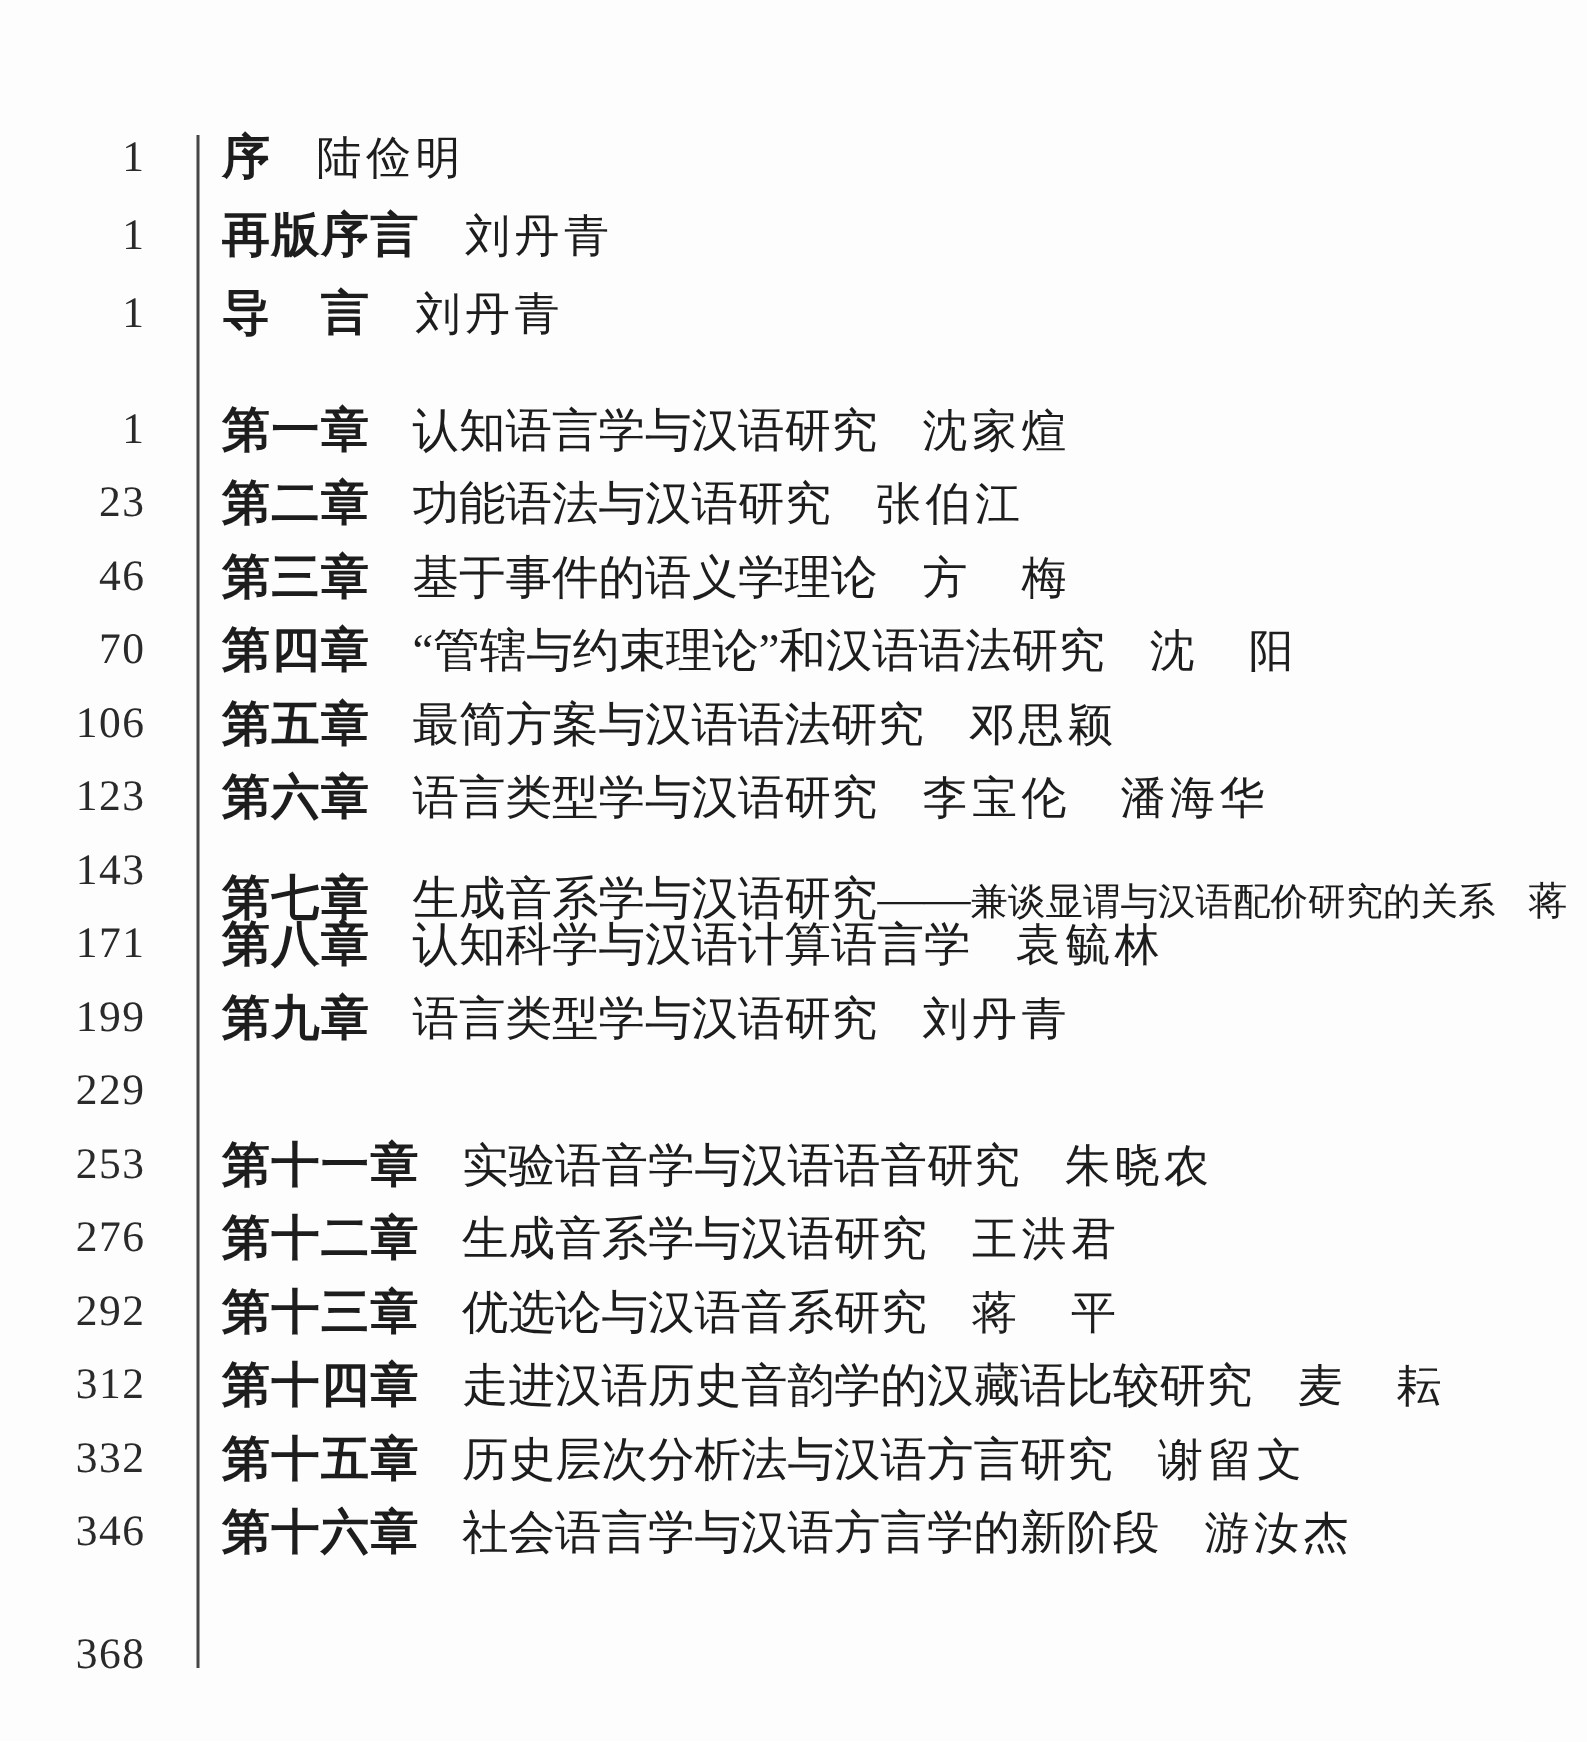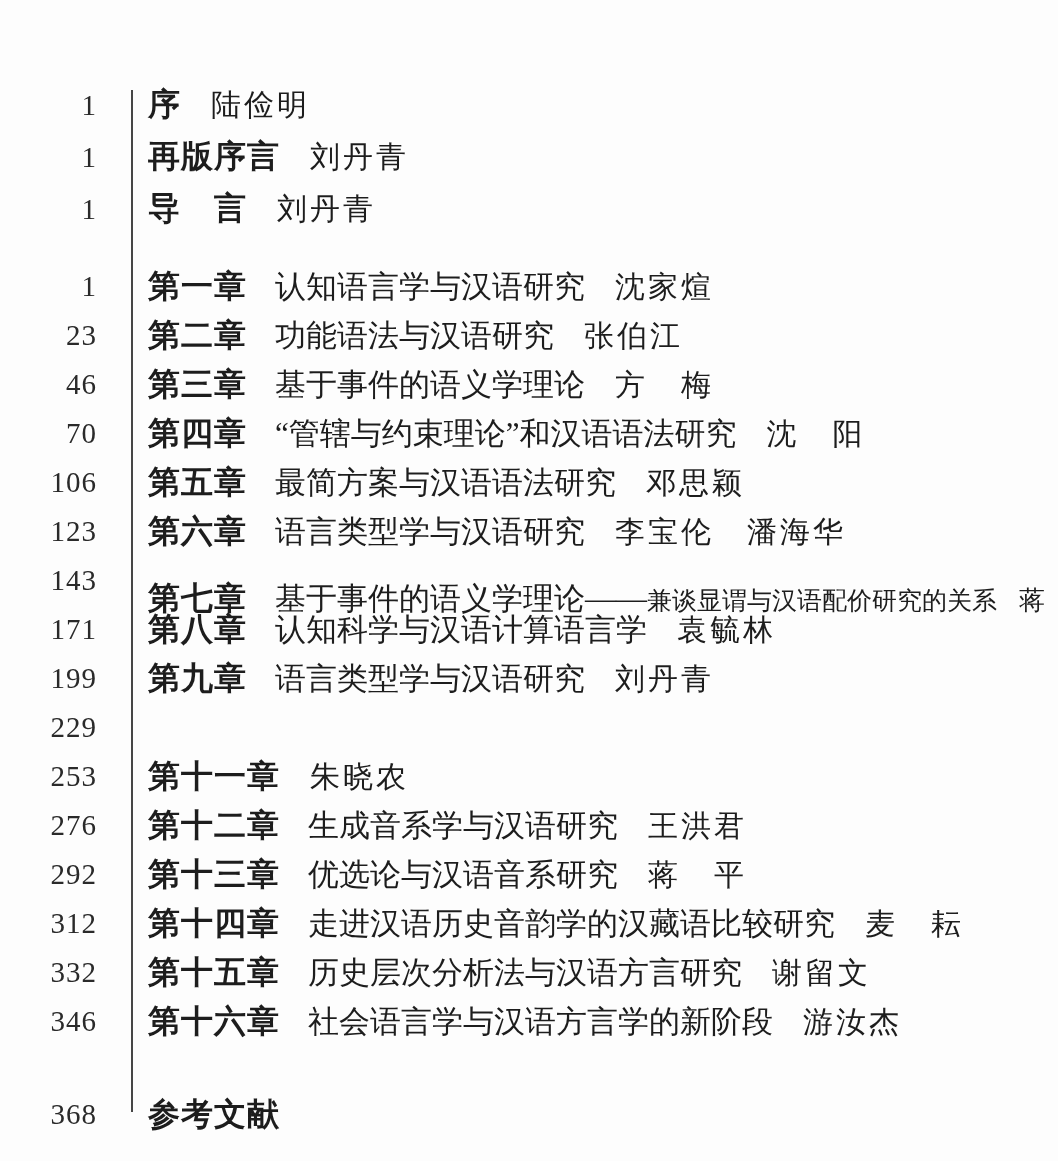--- a/index.html
+++ b/index.html
@@ -25,21 +25,21 @@
     background: #464646;
   }
   .toc {
     position: absolute;
     top: 79px;
     left: 0;
     width: 100%;
   }
   .section { display: block; }
   .section-chapters { margin-top: 27px; }
-  .section-back { margin-top: 44px; }
+  .section-back { margin-top: 33px; }
   .row {
     display: flex;
     align-items: center;
     white-space: nowrap;
   }
   .section-front .row { height: 52px; }
   .section-chapters .row { height: 49px; }
   .section-back .row { height: 49px; }
   .pagenum {
     flex: 0 0 97px;
@@ -167,21 +167,21 @@
       <span class="title">语言类型学与汉语研究</span>
 
       <span class="author">李宝伦　潘海华</span>
     </div>
   </div>
 
   <div class="row">
     <div class="pagenum">143</div>
     <div class="content">
       <span class="label">第七章</span>
-      <span class="title">基于事件的语义学理论——</span>
+      <span class="title">生成音系学与汉语研究——</span>
       <span class="subtitle">兼谈显谓与汉语配价研究的关系</span>
       <span class="author small">蒋　严</span>
     </div>
   </div>
 
   <div class="row">
     <div class="pagenum">171</div>
     <div class="content">
       <span class="label">第八章</span>
       <span class="title">认知科学与汉语计算语言学</span>
@@ -201,20 +201,21 @@
   </div>
 
   <div class="row">
     <div class="pagenum">229</div>
   </div>
 
   <div class="row">
     <div class="pagenum">253</div>
     <div class="content">
       <span class="label">第十一章</span>
+      <span class="title">实验语音学与汉语语音研究</span>
 
       <span class="author">朱晓农</span>
     </div>
   </div>
 
   <div class="row">
     <div class="pagenum">276</div>
     <div class="content">
       <span class="label">第十二章</span>
       <span class="title">生成音系学与汉语研究</span>
@@ -259,20 +260,16 @@
       <span class="label">第十六章</span>
       <span class="title">社会语言学与汉语方言学的新阶段</span>
 
       <span class="author">游汝杰</span>
     </div>
   </div>
 </div>
     <div class="section section-back">
   <div class="row">
     <div class="pagenum">368</div>
-    <div class="content">
-      <span class="label">参考文献</span>
-
-    </div>
   </div>
 </div>
   </div>
 </div>
 
 </body></html>

